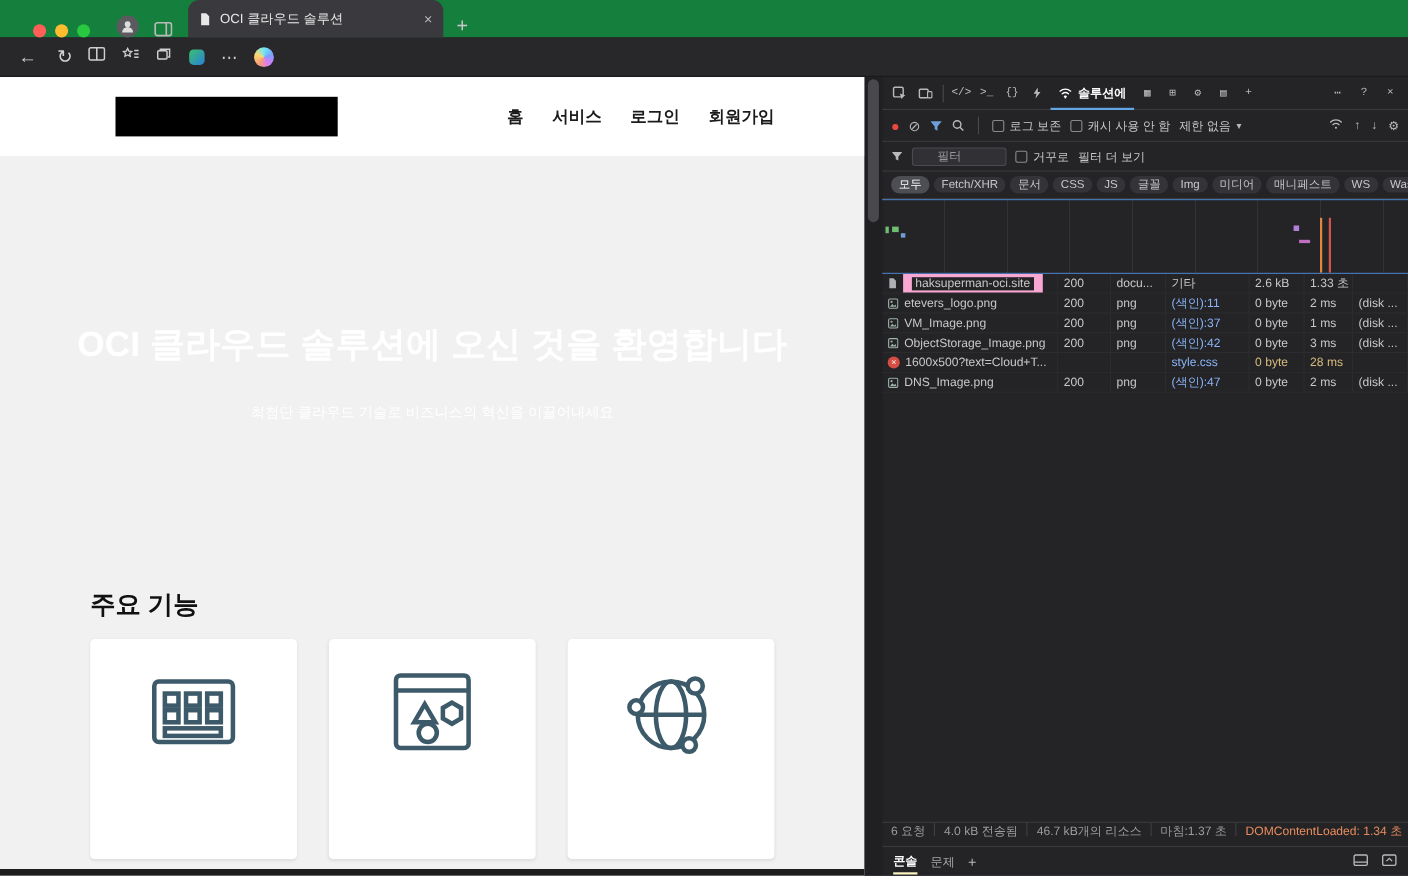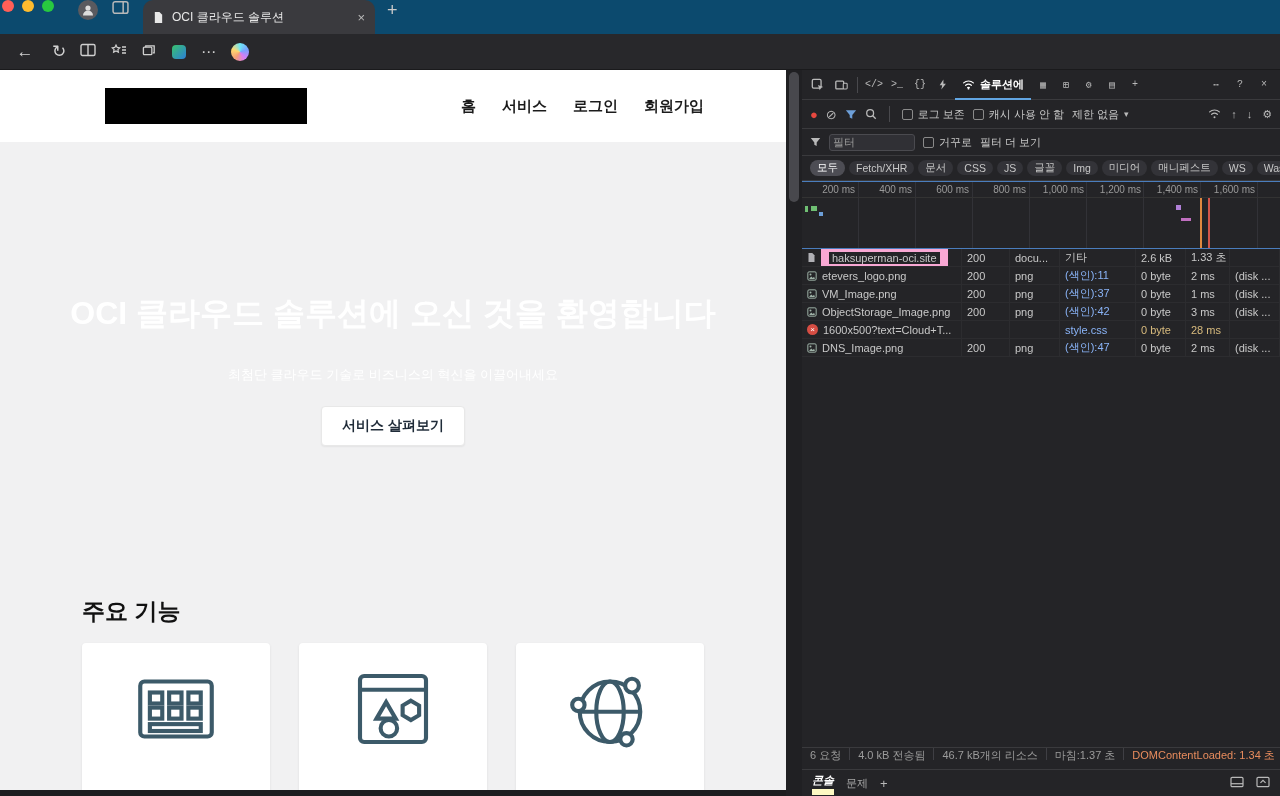--- a/index.html
+++ b/index.html
@@ -1,20 +1,20 @@
 <!DOCTYPE html>
 <html><head>
 <meta charset="utf-8">
 <style>
   * { box-sizing: border-box; margin: 0; padding: 0; }
   html,body { width:1280px; height:796px; overflow:hidden; background:#1d1d1f;
     font-family:"Liberation Sans","DejaVu Sans",sans-serif; }
 
   
-  .titlebar { height:34px; background:#0c4a6e; display:flex; align-items:flex-start; padding-left:2px; }
+  .titlebar { height:34px; background:#15803d; display:flex; align-items:flex-end; padding-left:30px; }
   .tl { width:12px; height:12px; border-radius:50%; margin-right:8px; }
   .tl.red{background:#ff5f57}.tl.yellow{background:#febc2e}.tl.green{background:#28c840}
   .avatar { width:20px; height:20px; border-radius:50%; background:#5a5a5f; margin-left:16px;
     display:flex; align-items:center; justify-content:center; overflow:hidden; }
   .sidebar-btn { margin-left:14px; color:#b9b9b9; display:flex; }
   .tab { margin-left:14px; width:232px; height:34px; background:#3a3a3e; border-radius:10px 10px 0 0;
     display:flex; align-items:center; padding:0 10px; gap:8px; }
   .tab-title { flex:1; font-size:12px; color:#e8e8e8; white-space:nowrap; overflow:hidden; text-overflow:ellipsis; }
   .tab-close { color:#b9b9b9; font-size:13px; cursor:default; }
   .newtab { margin-left:12px; color:#c9c9c9; font-size:18px; }
@@ -76,21 +76,21 @@
   .funnel { color:#6d9fd8; display:flex; }
   .mag { color:#b9b9b9; display:flex; }
   .cb { width:11px; height:11px; border:1px solid #8a8a8a; border-radius:2px; flex:0 0 auto; }
   .cb-label { display:flex; align-items:center; gap:5px; white-space:nowrap; }
   .caret { font-size:9px; color:#b9b9b9; }
   .act-right { margin-left:auto; display:flex; align-items:center; gap:10px; color:#b9b9b9; }
 
   .dt-filter { height:27px; display:flex; align-items:center; gap:8px; padding:0 8px;
     border-bottom:1px solid #3a3a3d; flex:0 0 auto; }
   .filter-input { width:86px; height:17px; background:#303035; border:1px solid #4a4a4f; border-radius:3px;
-    color:#ddd; font-size:11px; padding:0 3px; outline:none; }
+    color:#ddd; font-size:11px; padding:0 22px; outline:none; }
   .filter-input::placeholder { color:#9a9a9a; }
 
   .dt-chips { height:25px; display:flex; align-items:center; gap:4px; padding:0 8px;
     border-bottom:1px solid #3a3a3d; overflow:hidden; flex:0 0 auto; }
   .chip { padding:1px 7px; border-radius:9px; background:#333338; color:#c8c8c8; font-size:10.5px; white-space:nowrap; }
   .chip.active { background:#4d4d54; color:#fff; }
 
   .dt-overview { height:68px; border:1px solid #4a7dbd; border-left:none; border-right:none; position:relative;
     flex:0 0 auto; overflow:hidden;
     background:repeating-linear-gradient(to right, transparent 0 56px, #323237 56px 57px); }
@@ -124,22 +124,22 @@
 
   .dt-fill { flex:1 1 auto; border-bottom:1px solid #3a3a3d; }
 
   .dt-summary { height:22px; display:flex; align-items:flex-start; padding:0 8px; color:#9c9c9c;
     border-bottom:1px solid #3a3a3d; flex:0 0 auto; white-space:nowrap; overflow:hidden; }
   .sep { width:1px; height:12px; background:#3f3f44; margin:0 8px; flex:0 0 auto; }
   .dcl-text { color:#e88c5d; }
 
   .dt-drawer { height:26px; display:flex; align-items:center; padding:0 10px; gap:12px; flex:0 0 auto; }
   .drawer-tab { color:#a8a8a8; }
-  .drawer-tab.active { color:#fff; font-weight:700; border-bottom:6px solid #fef9c3; height:24px;
-    display:flex; align-items:center;font-style:italic; }
+  .drawer-tab.active { color:#fff; font-weight:700; border-bottom:2px solid #fef9c3; height:24px;
+    display:flex; align-items:center; }
   .drawer-add { color:#b9b9b9; font-size:13px; }
   .drawer-right { margin-left:auto; display:flex; gap:12px; color:#b9b9b9; }
 </style>
 </head>
 <body>
 
 <div class="titlebar">
   <span class="tl red"></span>
   <span class="tl yellow"></span>
   <span class="tl green"></span>
@@ -204,21 +204,20 @@
           <span>서비스</span>
           <span>로그인</span>
           <span>회원가입</span>
         </div>
       </div>
     </div>
 
     <div class="hero">
       <div class="hero-title">OCI 클라우드 솔루션에 오신 것을 환영합니다</div>
       <div class="hero-sub">최첨단 클라우드 기술로 비즈니스의 혁신을 이끌어내세요</div>
-      <span class="hero-cta">서비스 살펴보기</span>
     </div>
 
     <div class="features">
       <div class="features-heading">주요 기능</div>
       <div class="cards">
         <div class="card">
           <svg width="88" height="88" viewBox="0 0 64 64" stroke="#3c5a69" fill="none" stroke-width="3">
             <rect x="6" y="12" width="52" height="40" rx="3"></rect>
             <rect x="13" y="20" width="9" height="8"></rect>
               <rect x="27" y="20" width="9" height="8"></rect>
@@ -363,30 +362,20 @@
       <span class="chip">글꼴</span>
       <span class="chip">Img</span>
       <span class="chip">미디어</span>
       <span class="chip">매니페스트</span>
       <span class="chip">WS</span>
       <span class="chip">Wasm</span>
 
     </div>
 
     <div class="dt-overview">
-      <div class="ov-labels">
-        <span class="ov-tick" style="left:1px">200 ms</span>
-        <span class="ov-tick" style="left:58px">400 ms</span>
-        <span class="ov-tick" style="left:115px">600 ms</span>
-        <span class="ov-tick" style="left:172px">800 ms</span>
-        <span class="ov-tick" style="left:230px">1,000 ms</span>
-        <span class="ov-tick" style="left:287px">1,200 ms</span>
-        <span class="ov-tick" style="left:344px">1,400 ms</span>
-        <span class="ov-tick" style="left:401px">1,600 ms</span>
-      </div>
       <div class="ov-graph">
         <span class="mk mk-g1"></span>
           <span class="mk mk-g2"></span>
           <span class="mk mk-b1"></span>
         <span class="mk mk-p1"></span>
           <span class="mk mk-p2"></span>
         <span class="vline vl-dcl"></span>
         <span class="vline vl-load"></span>
       </div>
     </div>

